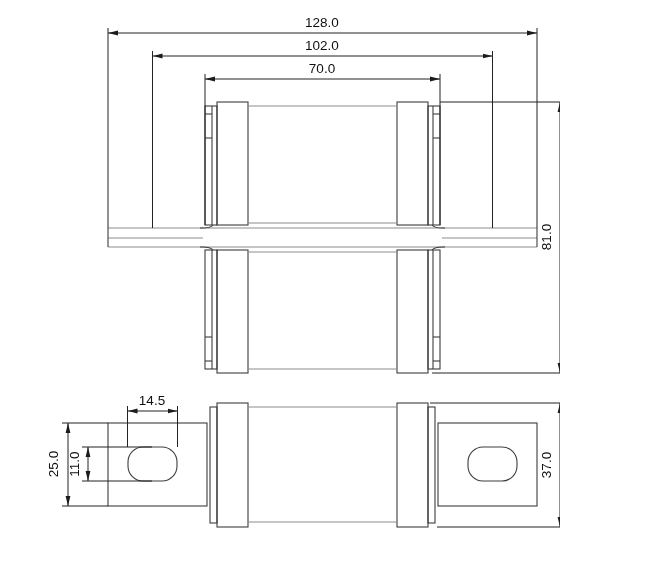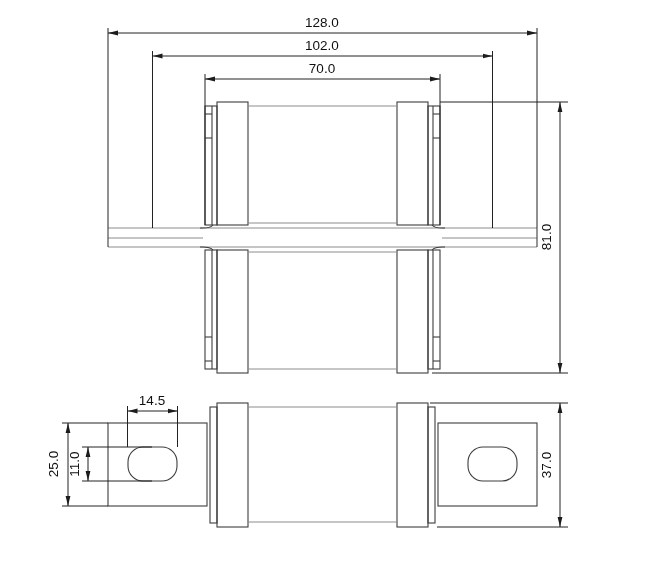--- a/index.html
+++ b/index.html
@@ -1,16 +1,16 @@
 <!DOCTYPE html>
 <html><head>
 <meta charset="utf-8">
 <style>
   html,body{margin:0;padding:0;background:#ffffff;}
-  .stage{position:relative;width:650px;height:561px;background:#ffffff;overflow:hidden;
+  .stage{position:relative;width:560px;height:561px;background:#ffffff;overflow:hidden;
          font-family:"Liberation Sans", sans-serif;}
   svg{position:absolute;left:0;top:0;}
   .ln-dark{stroke:#3d3d3d;stroke-width:1.1;fill:none;}
   .ln-light{stroke:#8c8c8c;stroke-width:1;fill:none;}
   .ln-dim{stroke:#222222;stroke-width:1;fill:none;}
   .arrowhead{fill:#1c1c1c;}
   .dim-label{font-family:"Liberation Sans", sans-serif;font-size:13.5px;fill:#101010;}
 </style>
 </head>
 <body>

